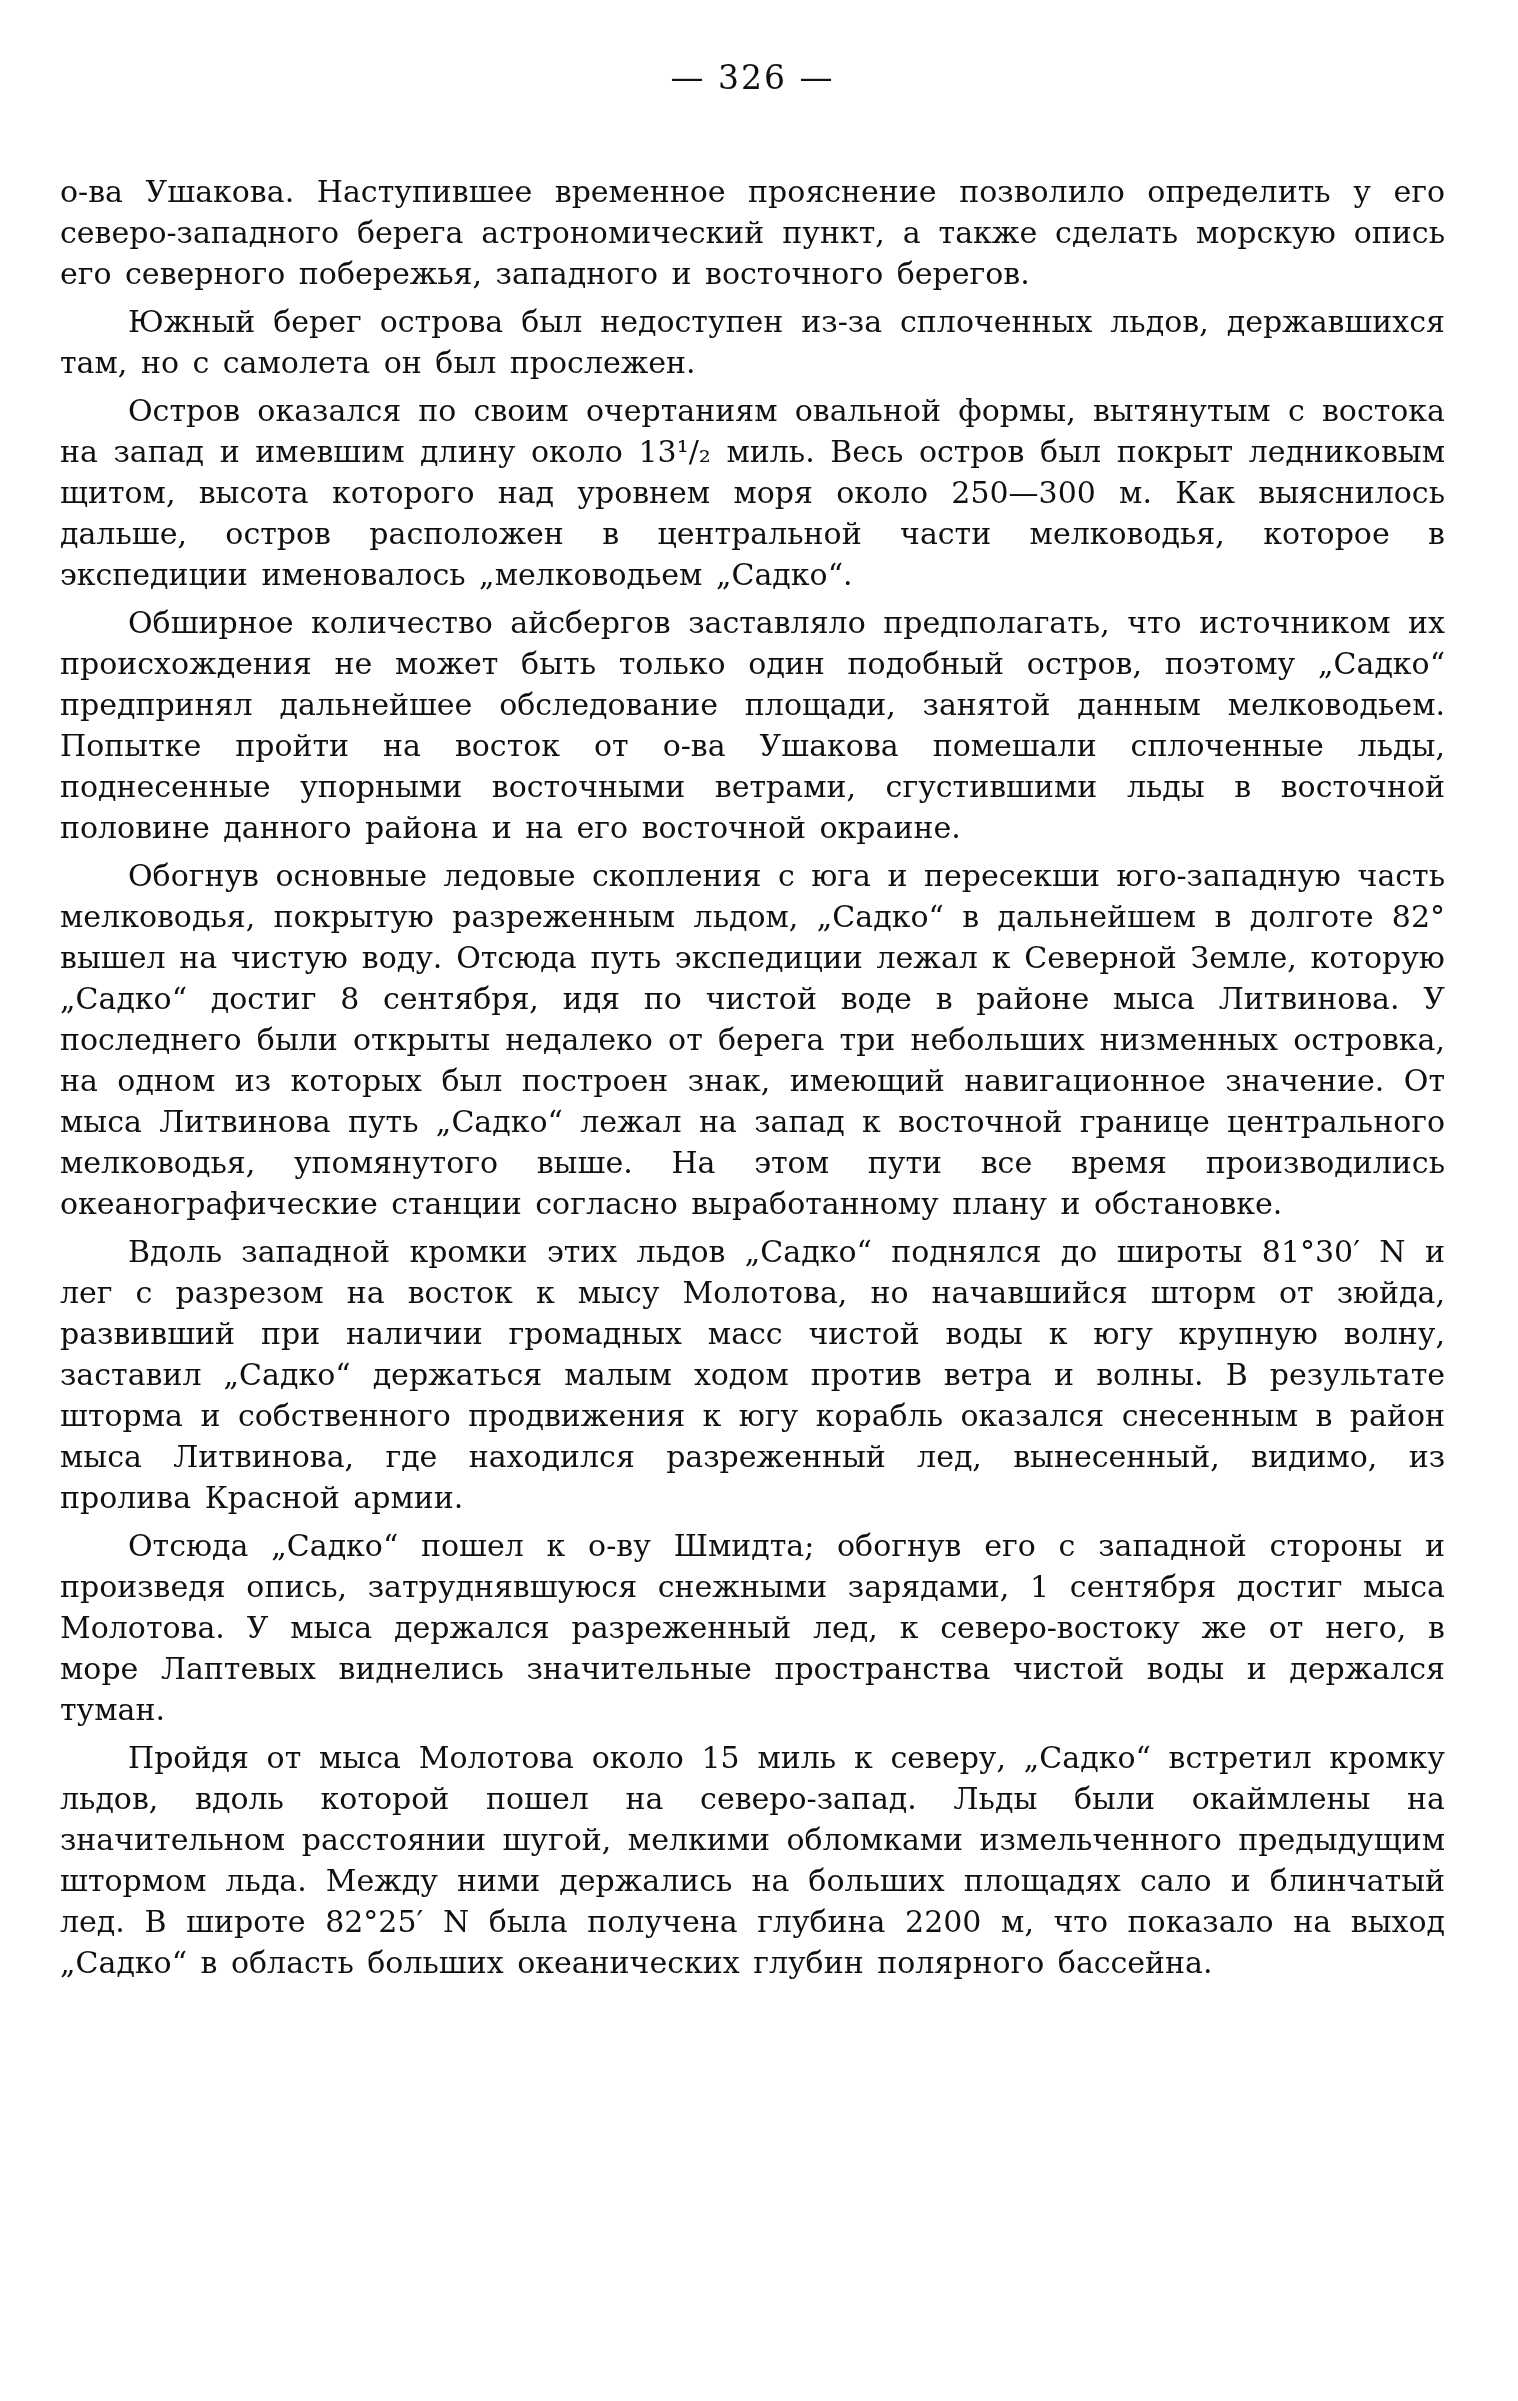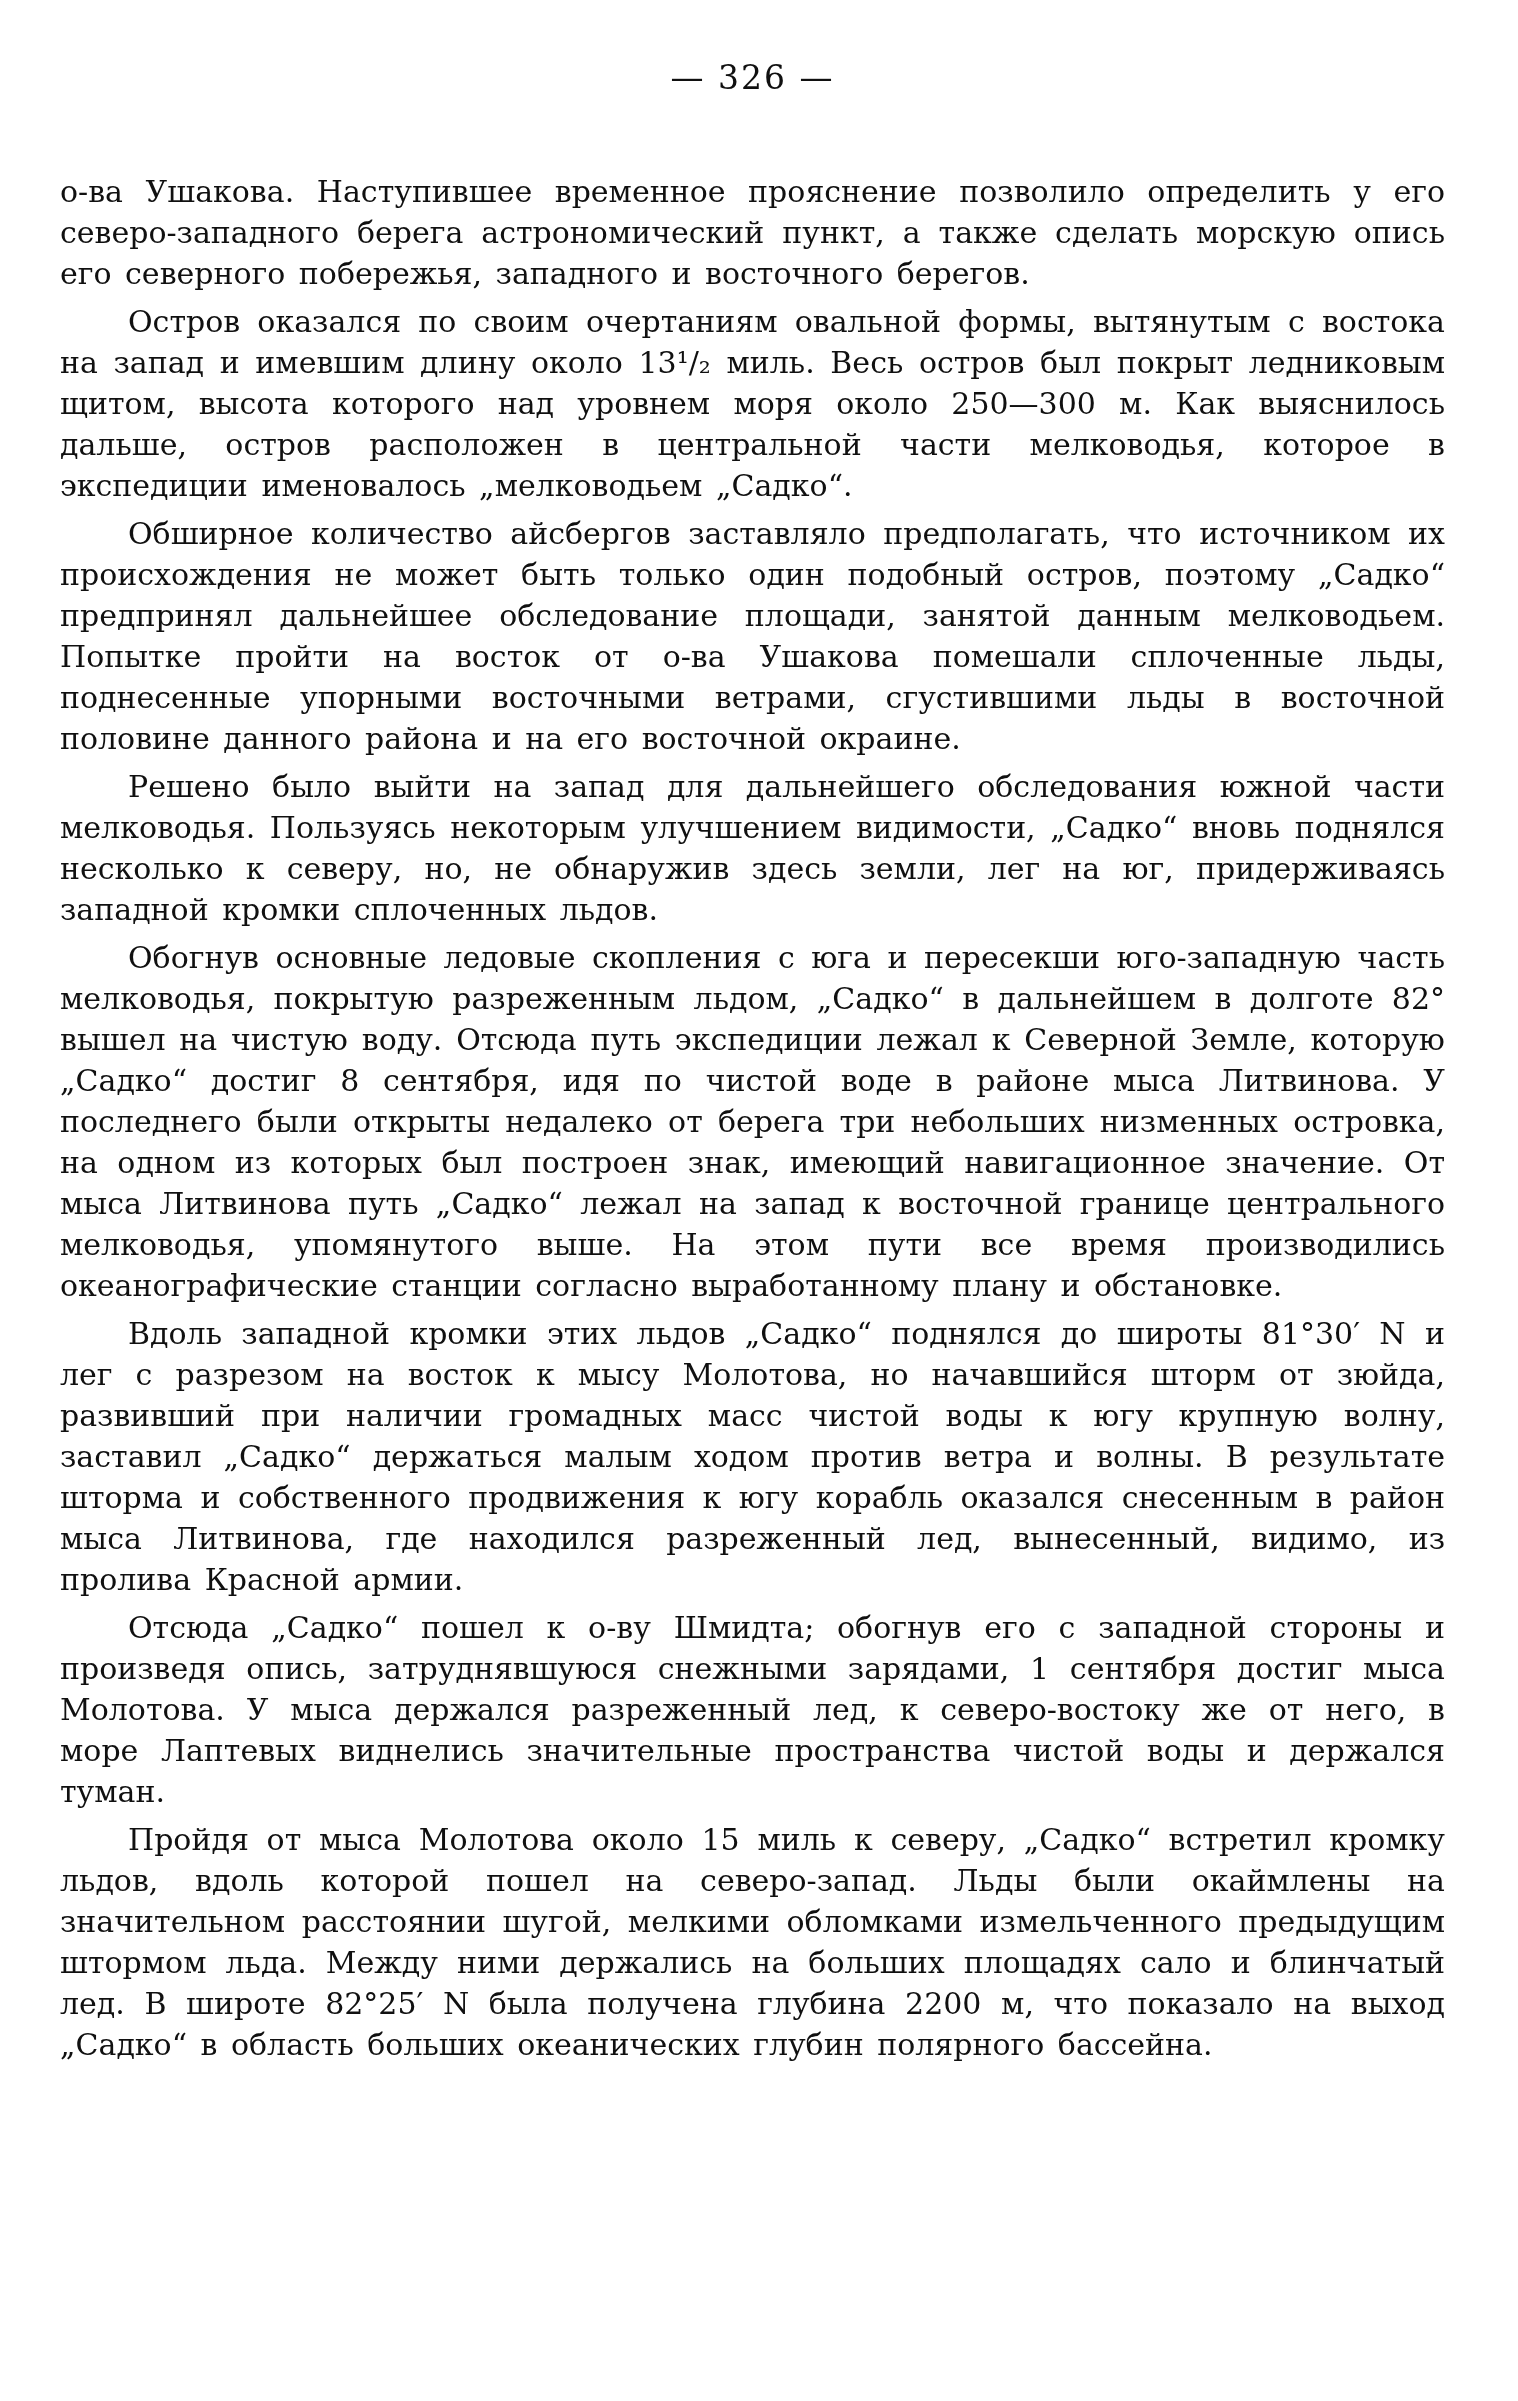--- a/index.html
+++ b/index.html
@@ -47,22 +47,22 @@
   }
 </style>
 </head>
 <body>
 
 <div class="page">
   <div class="page-header">— 326 —</div>
 
   <div class="text-block">
     <p class="para noindent">о-ва Ушакова. Наступившее временное прояснение позволило определить у его северо-западного берега астрономический пункт, а также сделать морскую опись его северного побережья, западного и восточного берегов.</p>
+    <p class="para">Южный берег острова был недоступен из-за сплоченных льдов, державшихся там, но с самолета он был прослежен.</p>
     <p class="para">Остров оказался по своим очертаниям овальной формы, вытянутым с востока на запад и имевшим длину около 13¹/₂ миль. Весь остров был покрыт ледниковым щитом, высота которого над уровнем моря около 250—300 м. Как выяснилось дальше, остров расположен в центральной части мелководья, которое в экспедиции именовалось „мелководьем „Садко“.</p>
     <p class="para">Обширное количество айсбергов заставляло предполагать, что источником их происхождения не может быть только один подобный остров, поэтому „Садко“ предпринял дальнейшее обследование площади, занятой данным мелководьем. Попытке пройти на восток от о-ва Ушакова помешали сплоченные льды, поднесенные упорными восточными ветрами, сгустившими льды в восточной половине данного района и на его восточной окраине.</p>
-    <p class="para">Решено было выйти на запад для дальнейшего обследования южной части мелководья. Пользуясь некоторым улучшением видимости, „Садко“ вновь поднялся несколько к северу, но, не обнаружив здесь земли, лег на юг, придерживаясь западной кромки сплоченных льдов.</p>
     <p class="para">Обогнув основные ледовые скопления с юга и пересекши юго-западную часть мелководья, покрытую разреженным льдом, „Садко“ в дальнейшем в долготе 82° вышел на чистую воду. Отсюда путь экспедиции лежал к Северной Земле, которую „Садко“ достиг 8 сентября, идя по чистой воде в районе мыса Литвинова. У последнего были открыты недалеко от берега три небольших низменных островка, на одном из которых был построен знак, имеющий навигационное значение. От мыса Литвинова путь „Садко“ лежал на запад к восточной границе центрального мелководья, упомянутого выше. На этом пути все время производились океанографические станции согласно выработанному плану и обстановке.</p>
     <p class="para">Вдоль западной кромки этих льдов „Садко“ поднялся до широты 81°30′ N и лег с разрезом на восток к мысу Молотова, но начавшийся шторм от зюйда, развивший при наличии громадных масс чистой воды к югу крупную волну, заставил „Садко“ держаться малым ходом против ветра и волны. В результате шторма и собственного продвижения к югу корабль оказался снесенным в район мыса Литвинова, где находился разреженный лед, вынесенный, видимо, из пролива Красной армии.</p>
     <p class="para">Отсюда „Садко“ пошел к о-ву Шмидта; обогнув его с западной стороны и произведя опись, затруднявшуюся снежными зарядами, 1 сентября достиг мыса Молотова. У мыса держался разреженный лед, к северо-востоку же от него, в море Лаптевых виднелись значительные пространства чистой воды и держался туман.</p>
     <p class="para">Пройдя от мыса Молотова около 15 миль к северу, „Садко“ встретил кромку льдов, вдоль которой пошел на северо-запад. Льды были окаймлены на значительном расстоянии шугой, мелкими обломками измельченного предыдущим штормом льда. Между ними держались на больших площадях сало и блинчатый лед. В широте 82°25′ N была получена глубина 2200 м, что показало на выход „Садко“ в область больших океанических глубин полярного бассейна.</p>
   </div>
 </div>
 
 
 </body></html>

